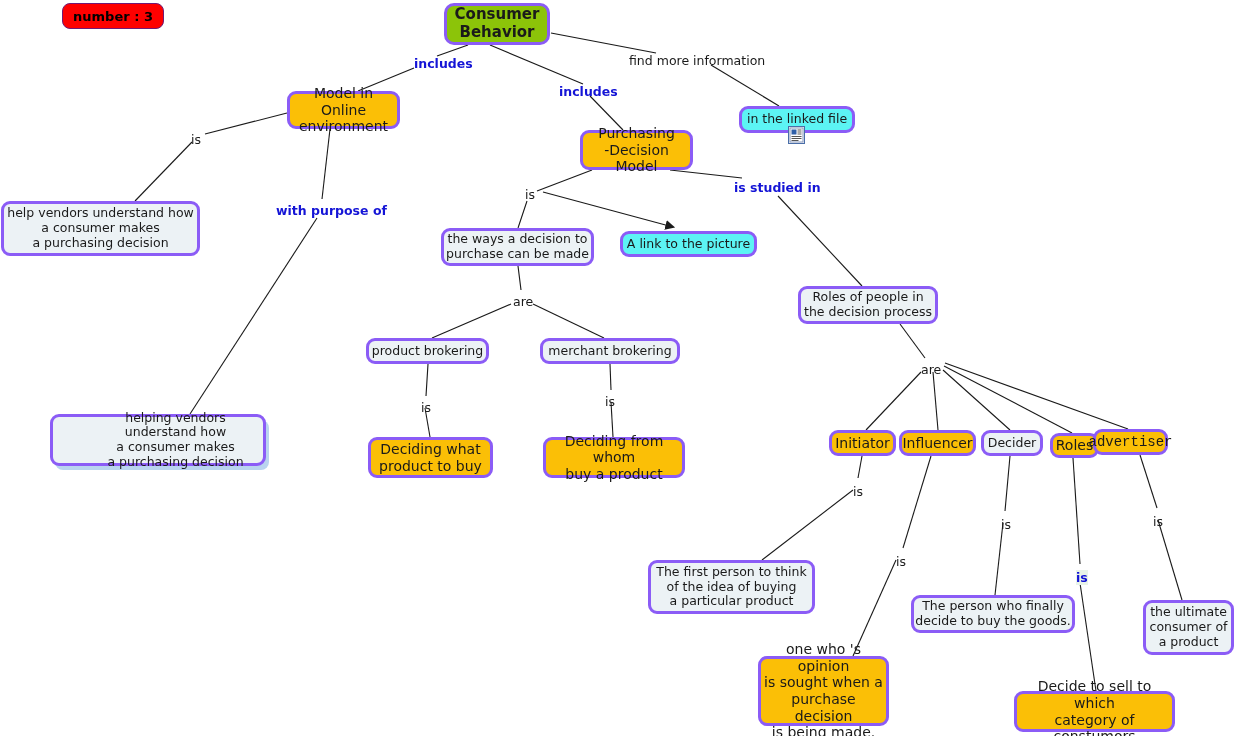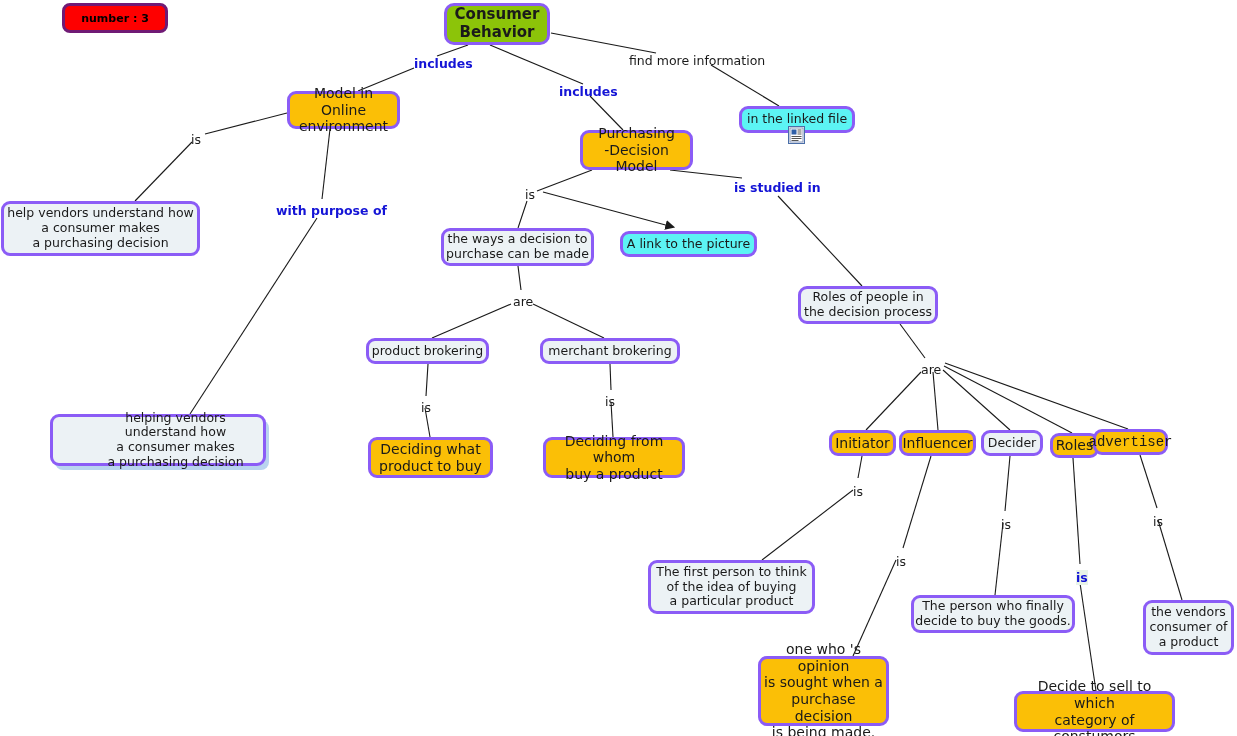--- a/index.html
+++ b/index.html
@@ -26,25 +26,25 @@
   .n-concept{background:#ecf2f5;font-size:12.5px;}
   .n-gold{background:#fbbf06;font-size:14px;}
   .n-cyan{background:#5cf4f4;font-size:12.5px;}
   .n-green{background:#8cc409;font-size:15px;font-weight:bold;border-radius:10px;}
 
   .n-shadowed{box-shadow:4px 5px 0 -1px #b9d4ef;padding-left:35px;}
 
   .badge-number{
     position:absolute;
     background:#fe0000;
-    border:3px solid #701a75;
+    border:1px solid #701a75;
     border-radius:8px;
     color:#000;
     font-weight:bold;
-    font-size:11px;
+    font-size:13px;
     display:flex;align-items:center;justify-content:center;
   }
   .badge-time{
     position:absolute;
     background:#eaf1f5;
     border:5px solid #00f600;
     color:#151f7a;
     font-weight:bold;
     font-size:13.5px;
     line-height:1.32;
@@ -163,21 +163,21 @@
 of the idea of buying
 a particular product</div>
       <div class="node n-gold" style="left: 758px; top: 656px; width: 131px; height: 70px;">one who 's opinion
 is sought when a
 purchase decision
 is being made.</div>
       <div class="node n-concept" style="left: 911px; top: 595px; width: 164px; height: 38px;">The person who finally
 decide to buy the goods.</div>
       <div class="node n-gold" style="left: 1014px; top: 691px; width: 161px; height: 41px;">Decide to sell to which
 category of constumors</div>
-      <div class="node n-concept" style="left: 1143px; top: 600px; width: 91px; height: 55px;">the vendors
+      <div class="node n-concept" style="left: 1143px; top: 600px; width: 91px; height: 55px;">the ultimate
 consumer of
 a product</div>
     </div>
   <div id="label-layer">
       <span class="lbl lbl-blue" style="left: 414px; top: 56px;">includes</span>
       <span class="lbl lbl-blue" style="left: 559px; top: 84px;">includes</span>
       <span class="lbl" style="left: 629px; top: 53px;">find more information</span>
       <span class="lbl" style="left: 191px; top: 132px;">is</span>
       <span class="lbl lbl-blue" style="left: 276px; top: 203px;">with purpose of</span>
       <span class="lbl" style="left: 525px; top: 187px;">is</span>

